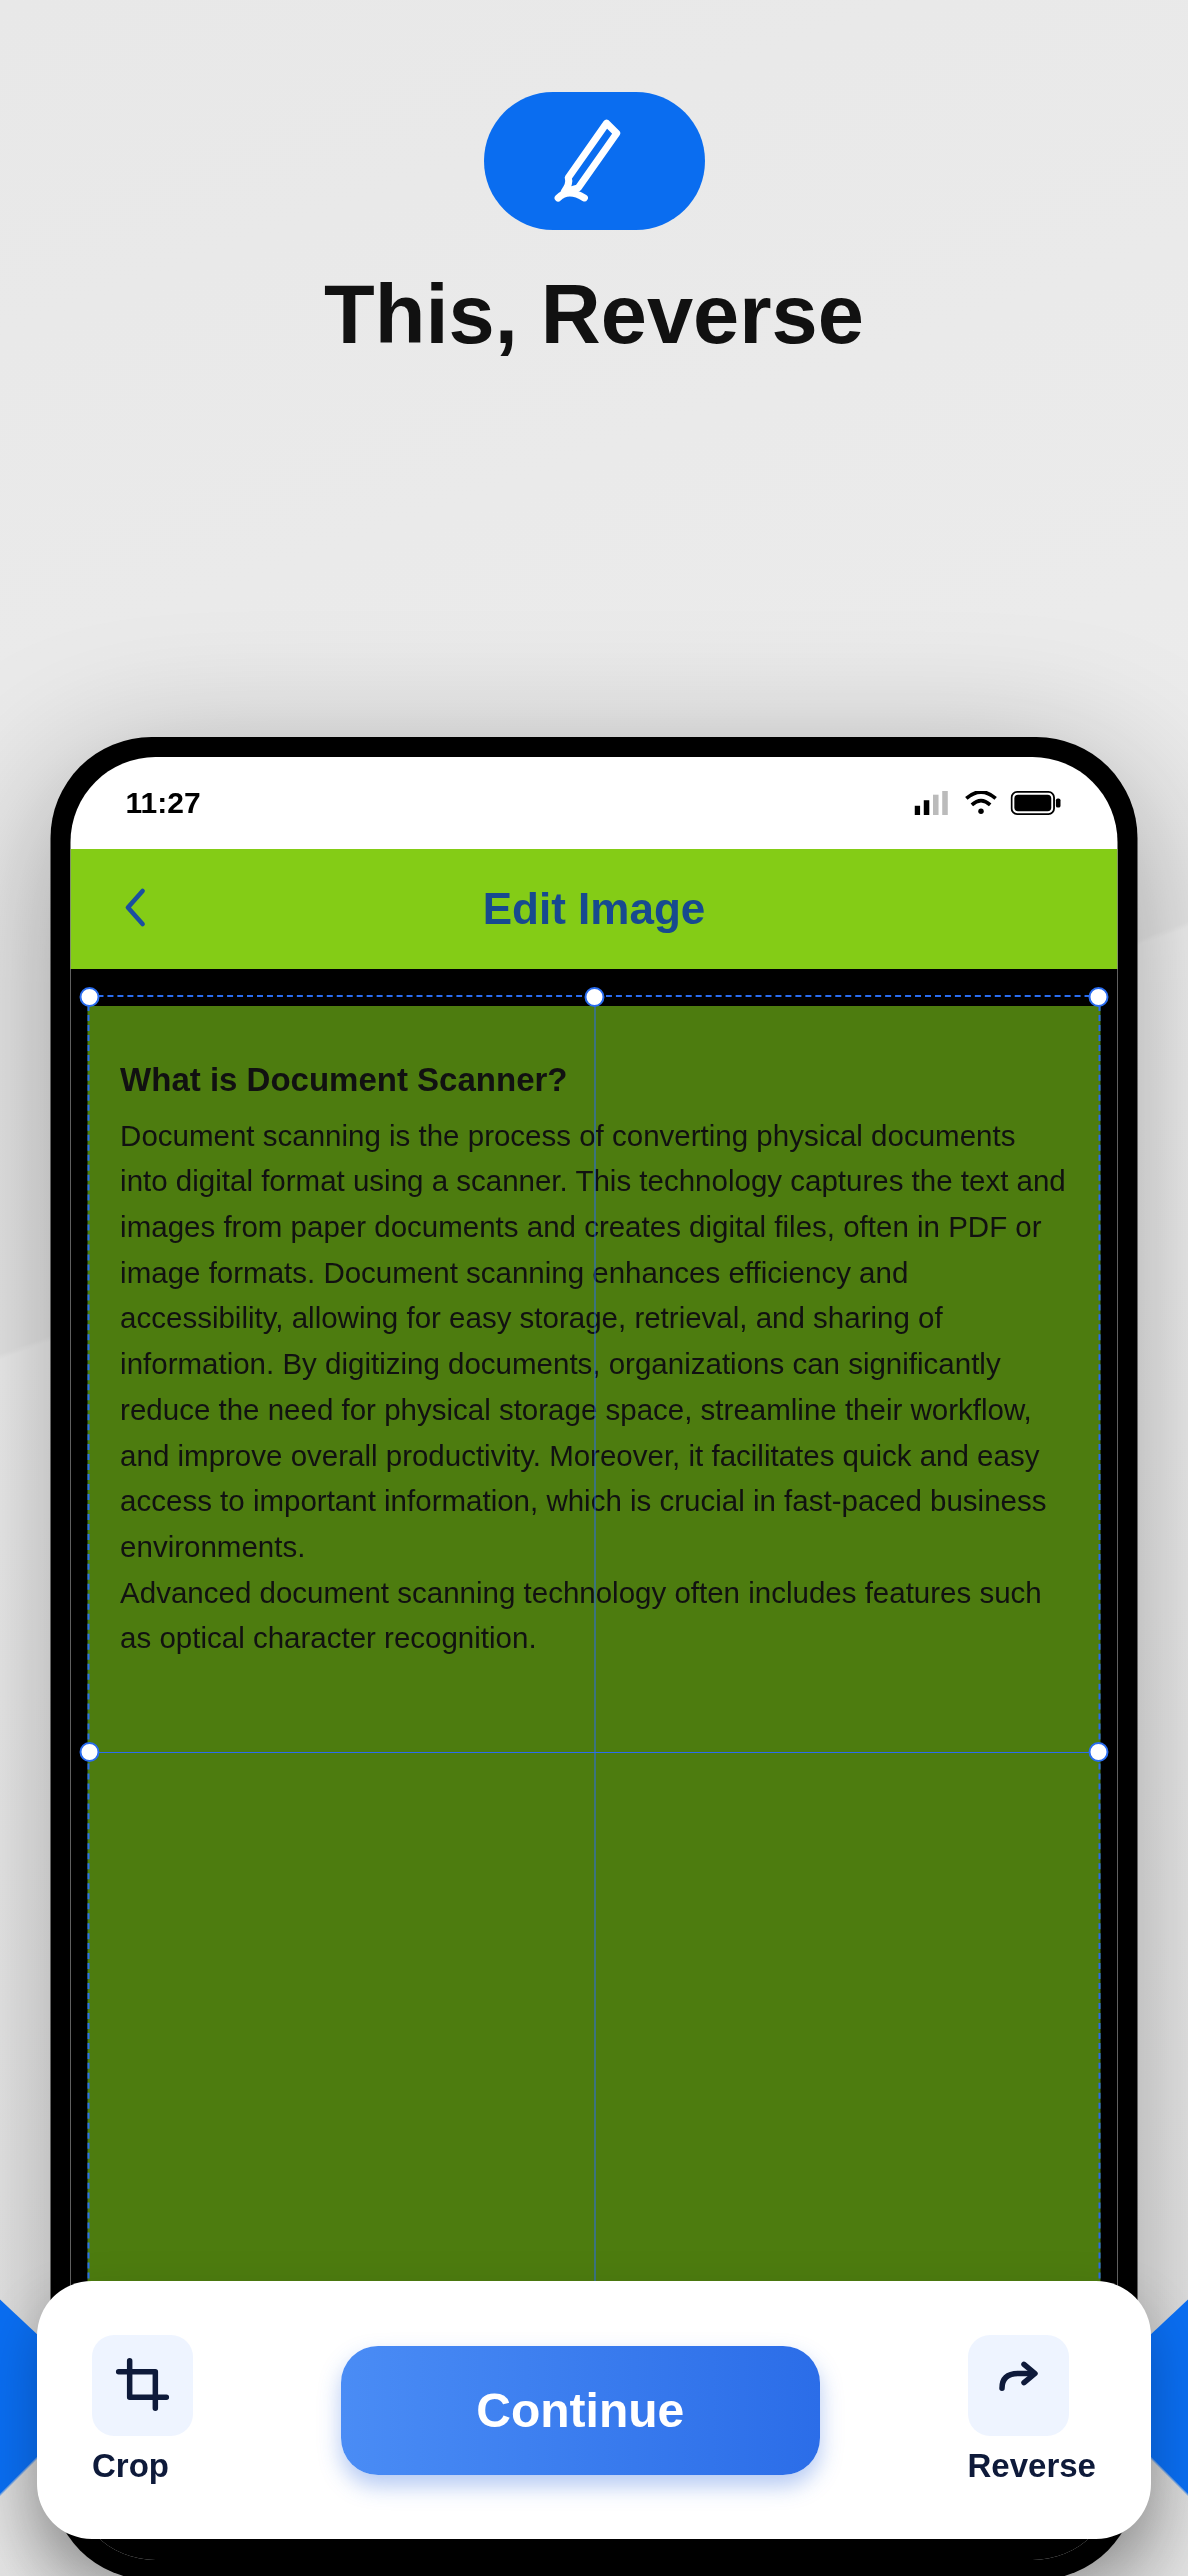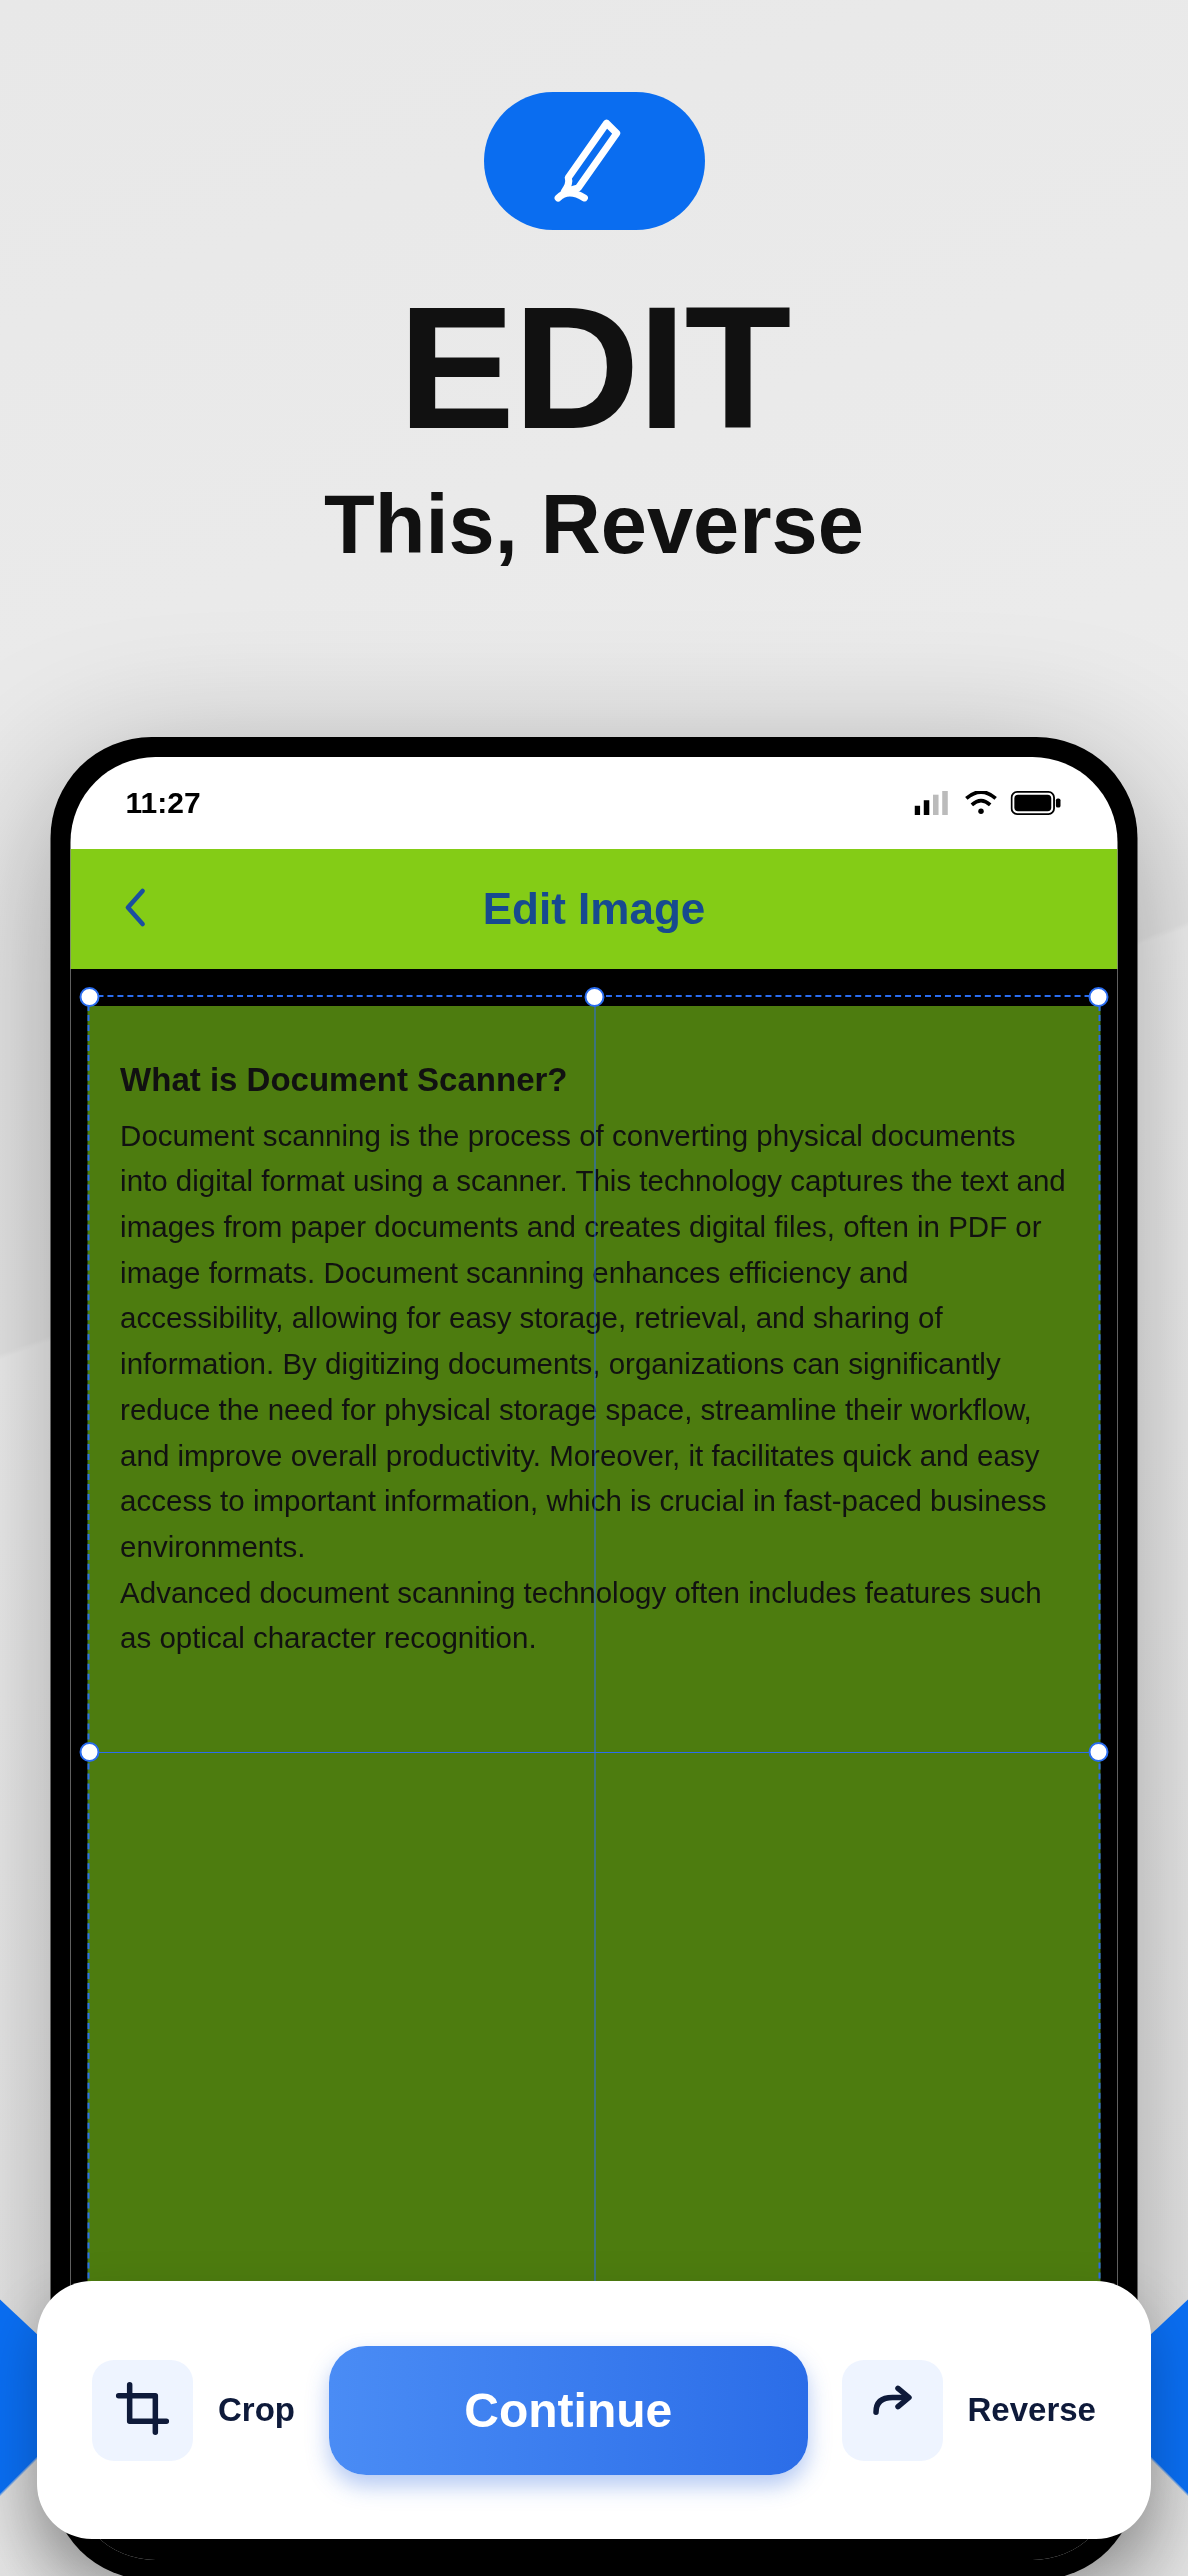--- a/index.html
+++ b/index.html
@@ -89,21 +89,21 @@
 
   
   .toolbar {
     position: absolute; left: 37px; right: 37px; bottom: 37px;
     height: 258px; background: #fff; border-radius: 55px;
     box-shadow: 0 28px 55px rgba(0,0,0,0.25);
     display: flex; align-items: center; justify-content: space-between;
     padding: 0 55px;
     z-index: 50;
   }
-  .tool-btn { display:flex; flex-direction:row; align-items:center; gap:25px; }
+  .tool-btn { display:flex; flex-direction:column; align-items:flex-start; gap:11px; }
   .tool-icon {
     width: 101px; height: 101px; background: #eef4ff; border-radius: 22px;
     display:flex; align-items:center; justify-content:center;
   }
   .tool-icon svg { stroke:#0e1a3a; stroke-width:6; fill:none; stroke-linecap:round; stroke-linejoin:round; }
   .tool-label { font-size: 33px; font-weight: 700; color:#0e1a3a; }
   .continue-btn {
     flex: 0 0 479px; height: 129px; border-radius: 37px;
     background: linear-gradient(90deg,#4a8cf5,#2b6de8);
     color:#fff; font-size:48px; font-weight:700;
@@ -123,21 +123,20 @@
 
 <div class="hero">
   <div class="edit-badge">
     <span>
       <svg viewBox="0 0 100 100">
           <path d="M62 14 L72 24 L34 78 L20 82 Q26 74 24 68 Z"></path>
           <path d="M14 88 Q24 78 40 88"></path>
         </svg>
     </span>
   </div>
-  <div class="hero-title">EDIT</div>
   <div class="hero-sub">This, Reverse</div>
 </div>
 
 <div class="accent-bl"></div>
 <div class="accent-br"></div>
 
 <div class="device-shadow">
   <div class="device">
     <div class="screen">
 

